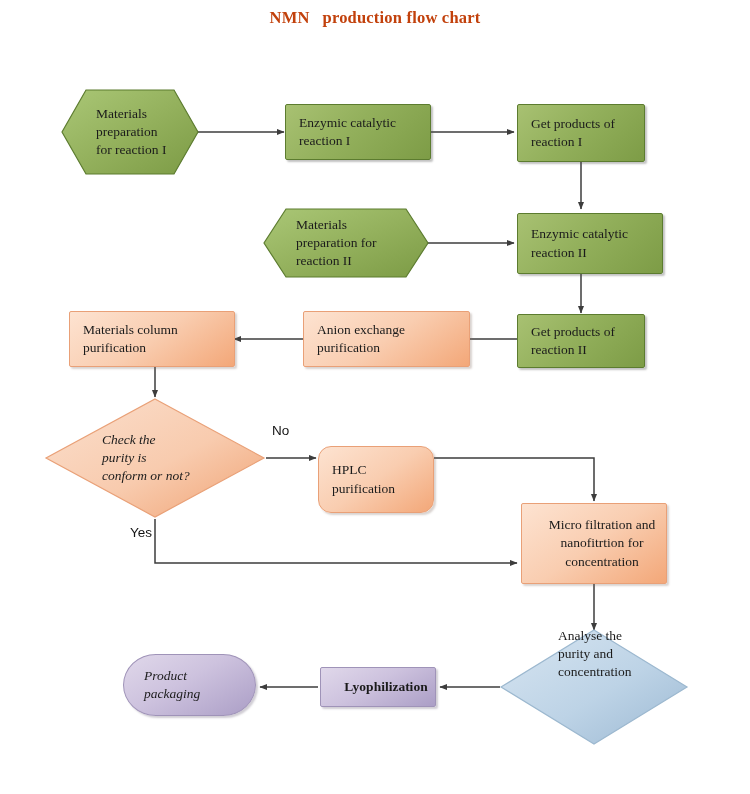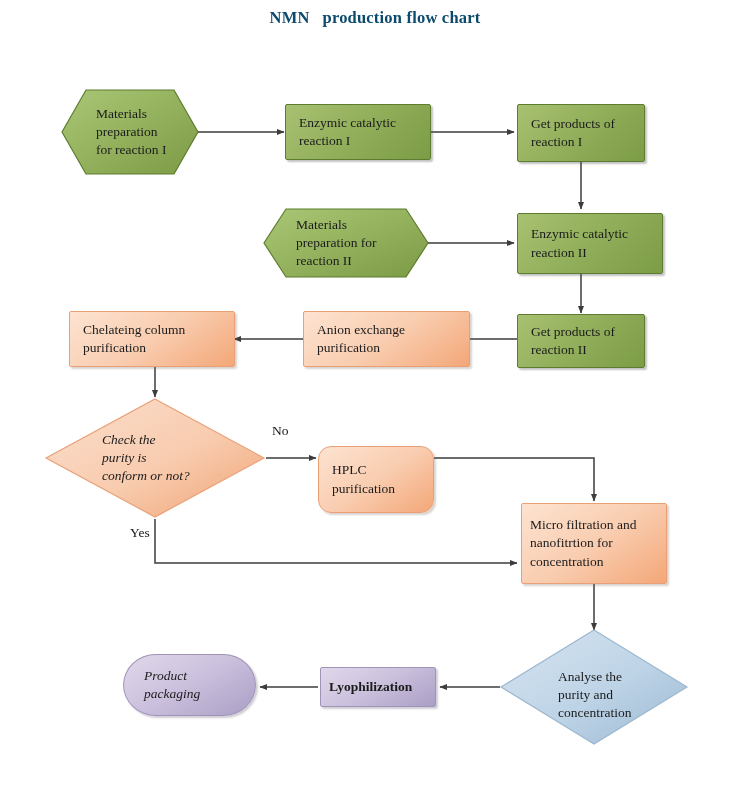--- a/index.html
+++ b/index.html
@@ -6,21 +6,21 @@
   body{
     width:750px;height:794px;background:#ffffff;
     font-family:"Liberation Serif","DejaVu Serif",serif;
     color:#1a1a1a;overflow:hidden;
   }
   #chart{position:relative;width:750px;height:794px;}
 
   .title{
     position:absolute;left:0;top:8px;width:750px;text-align:center;
     font-family:"Liberation Serif","DejaVu Serif",serif;
-    font-weight:bold;font-size:16.5px;letter-spacing:.2px;color:#0c4a6e;
+    font-weight:bold;font-size:16.5px;letter-spacing:.2px;color:#c2410c;
     white-space:pre;
   }
 
   
   .node{position:absolute;box-sizing:border-box;}
   .node .lbl{
     position:absolute;left:0;top:0;width:100%;height:100%;
     display:flex;flex-direction:column;justify-content:center;
     font-size:13.5px;line-height:1.34;color:#1b1b1b;
     white-space:pre-line;pointer-events:none;
@@ -39,30 +39,30 @@
   }
   .rect.orange.round{border-radius:13px;}
   .rect.purple{
     border:1px solid #9f93b8;
     background:linear-gradient(150deg,#e0d8ea 0%,#cdc2de 45%,#ab9ec6 100%);
     box-shadow:2px 2px 2px rgba(110,100,120,.32);
   }
   .rect.stadium{border-radius:34px/32px;font-style:italic;}
 
   .pad-l .lbl{padding-left:13px;text-align:left;}
-  .pad-c .lbl{text-align:left;padding:0 8px;}
+  .pad-c .lbl{text-align:center;padding:0 8px;}
 
   
   .shape-svg{position:absolute;overflow:visible;}
 
   .diamond .lbl{padding-left:0;}
 
   .edgelabel{
     position:absolute;font-size:13.5px;color:#141414;
-    font-family:Liberation Serif, serif;white-space:pre;
+    font-family:Liberation Sans, sans-serif;white-space:pre;
   }
   #wires{position:absolute;left:0;top:0;width:750px;height:794px;pointer-events:none;}
 </style>
 </head>
 <body>
 
 <div id="chart">
 
   <div class="title">NMN   production flow chart</div>
 
@@ -141,21 +141,21 @@
     <div class="lbl">Get products of
 reaction II</div>
   </div>
 
   <div class="node rect orange pad-l" style="left:303px;top:311px;width:167px;height:56px;">
     <div class="lbl">Anion exchange
 purification</div>
   </div>
 
   <div class="node rect orange pad-l" style="left:69px;top:311px;width:166px;height:56px;">
-    <div class="lbl">Chelateing column
+    <div class="lbl">Materials column
 purification</div>
   </div>
 
   <div class="node rect orange round pad-l" style="left:318px;top:446px;width:116px;height:67px;">
     <div class="lbl">HPLC
 purification</div>
   </div>
 
   <div class="node rect orange pad-c" style="left:521px;top:503px;width:146px;height:81px;">
     <div class="lbl">Micro filtration and
@@ -182,21 +182,21 @@
   <svg class="shape-svg" style="left:499px;top:628px;" width="190" height="118" viewBox="0 0 190 118">
     <defs>
       <linearGradient id="gD2" x1="0" y1="0" x2="1" y2="1">
         <stop offset="0%" stop-color="#d7e5f1"></stop>
         <stop offset="55%" stop-color="#bdd3e6"></stop>
         <stop offset="100%" stop-color="#9cb9d3"></stop>
       </linearGradient>
     </defs>
     <polygon points="95,2 188,59 95,116 2,59" fill="url(#gD2)" stroke="#9cb8cf" stroke-width="1.2"></polygon>
   </svg>
-  <div class="node diamond pad-l" style="left:499px;top:636px;width:190px;height:118px;">
+  <div class="node diamond pad-l" style="left:499px;top:595px;width:190px;height:118px;">
     <div class="lbl" style="padding-left:59px;">Analyse the
 purity and
 concentration</div>
   </div>
 
   <div class="node rect purple pad-c" style="left:320px;top:667px;width:116px;height:40px;font-weight:bold;">
     <div class="lbl">Lyophilization</div>
   </div>
 
   <div class="node rect purple stadium pad-l" style="left:123px;top:654px;width:133px;height:62px;">

